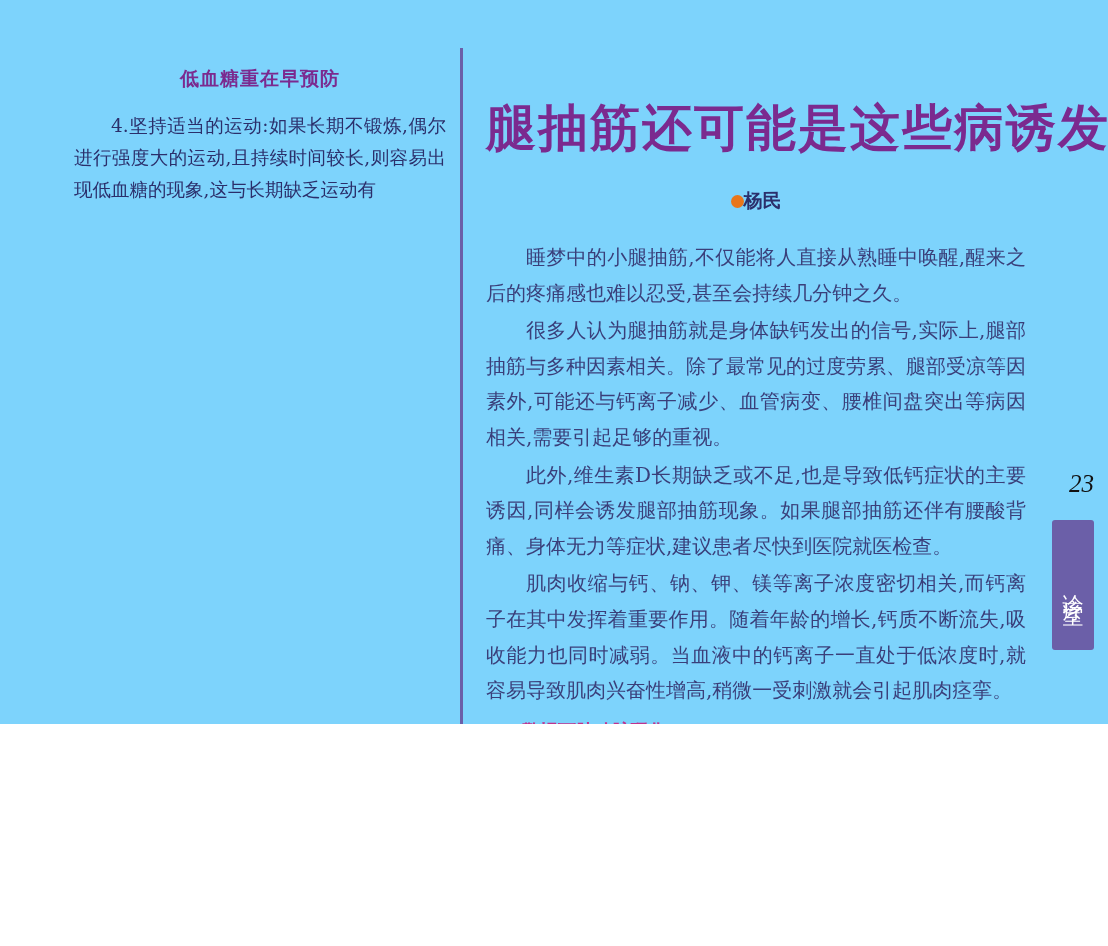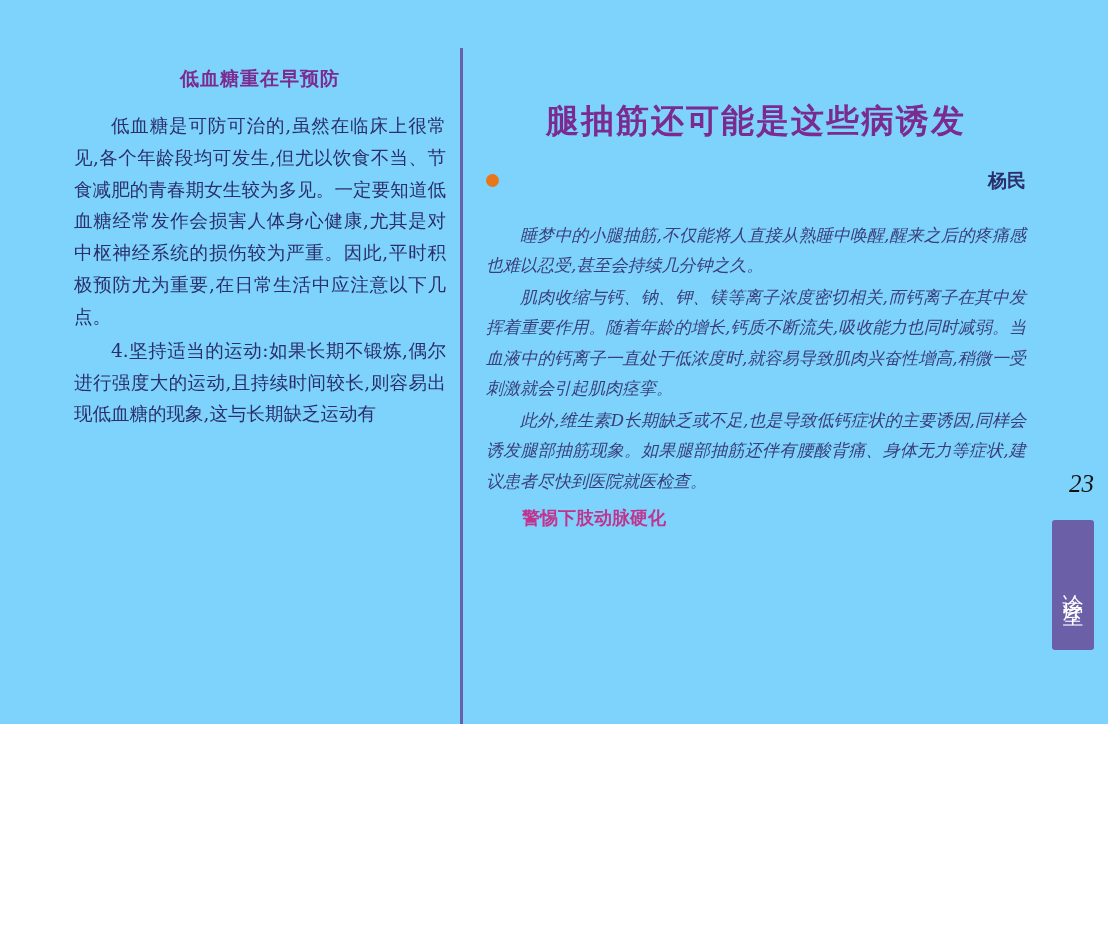--- a/index.html
+++ b/index.html
@@ -54,60 +54,59 @@
   }
 
   
   .right-col {
     position: absolute;
     left: 486px;
     top: 62px;
     width: 540px;
   }
   .headline {
-    font-size: 33px;
+    font-size: 50px;
     font-weight: bold;
     color: #7b2a8f;
     letter-spacing: 2px;
     line-height: 1.2;
     text-align: center;
     margin: 40px 0 0 0;
-    font-family: Liberation Serif, serif;
+    font-family: Liberation Mono, monospace;
     white-space: nowrap;
   }
   .byline {
     display: flex;
     align-items: center;
-    justify-content: space-between;
+    justify-content: center;
     margin-top: 26px;
     gap: 0;
   }
   .byline .dot {
     width: 13px;
     height: 13px;
     border-radius: 50%;
     background: #e8761b;
     display: inline-block;
   }
   .byline .name {
     color: #2b2f6b;
     font-size: 19px;
     font-weight: bold;
     font-family: "DejaVu Serif", serif;
   }
   .right-p {
     color: #3a3f7a;
-    font-size: 17px;
+    font-size: 20px;
     line-height: 1.78;
     text-align: justify;
     text-justify: inter-ideograph;
     text-indent: 2em;
     margin: 0 0 2px 0;
     font-family: "DejaVu Serif", serif;
-    font-style: italic;
   }
   .right-p.first { margin-top: 26px; }
   .subhead {
     color: #c0338f;
     font-size: 18px;
     font-weight: bold;
     margin: 10px 0 2px 0;
     text-indent: 2em;
     font-family: "DejaVu Serif", serif;
   }
@@ -144,35 +143,35 @@
 </style>
 </head>
 <body>
 
 <div id="page">
 
   <div class="divider"></div>
 
   <div class="left-col">
     <div class="left-title">低血糖重在早预防</div>
-    <p class="left-p">低血糖是可防可治的,虽然在临床上很常见,各个年龄段均可发生,但尤以饮食不当、节食减肥的青春期女生较为多见。一定要知道低血糖经常发作会损害人体身心健康,尤其是对中枢神经系统的损伤较为严重。因此,平时积极预防尤为重要,在日常生活中应注意以下几点。</p>
     <p class="left-p">4.坚持适当的运动:如果长期不锻炼,偶尔进行强度大的运动,且持续时间较长,则容易出现低血糖的现象,这与长期缺乏运动有</p>
   </div>
 
   <div class="right-col">
     <h1 class="headline">腿抽筋还可能是这些病诱发</h1>
 
     <div class="byline">
       <span class="dot"></span>
       <span class="name">杨民</span>
     </div>
 
     <p class="right-p first">睡梦中的小腿抽筋,不仅能将人直接从熟睡中唤醒,醒来之后的疼痛感也难以忍受,甚至会持续几分钟之久。</p>
+    <p class="right-p">很多人认为腿抽筋就是身体缺钙发出的信号,实际上,腿部抽筋与多种因素相关。除了最常见的过度劳累、腿部受凉等因素外,可能还与钙离子减少、血管病变、腰椎间盘突出等病因相关,需要引起足够的重视。</p>
+    <p class="right-p">此外,维生素D长期缺乏或不足,也是导致低钙症状的主要诱因,同样会诱发腿部抽筋现象。如果腿部抽筋还伴有腰酸背痛、身体无力等症状,建议患者尽快到医院就医检查。</p>
     <p class="right-p">肌肉收缩与钙、钠、钾、镁等离子浓度密切相关,而钙离子在其中发挥着重要作用。随着年龄的增长,钙质不断流失,吸收能力也同时减弱。当血液中的钙离子一直处于低浓度时,就容易导致肌肉兴奋性增高,稍微一受刺激就会引起肌肉痉挛。</p>
-    <p class="right-p">此外,维生素D长期缺乏或不足,也是导致低钙症状的主要诱因,同样会诱发腿部抽筋现象。如果腿部抽筋还伴有腰酸背痛、身体无力等症状,建议患者尽快到医院就医检查。</p>
     <div class="subhead">警惕下肢动脉硬化</div>
   </div>
 
   <div class="page-num">23</div>
   <div class="side-tab">
     <span>诊疗室</span>
   </div>
 
 </div>
 

